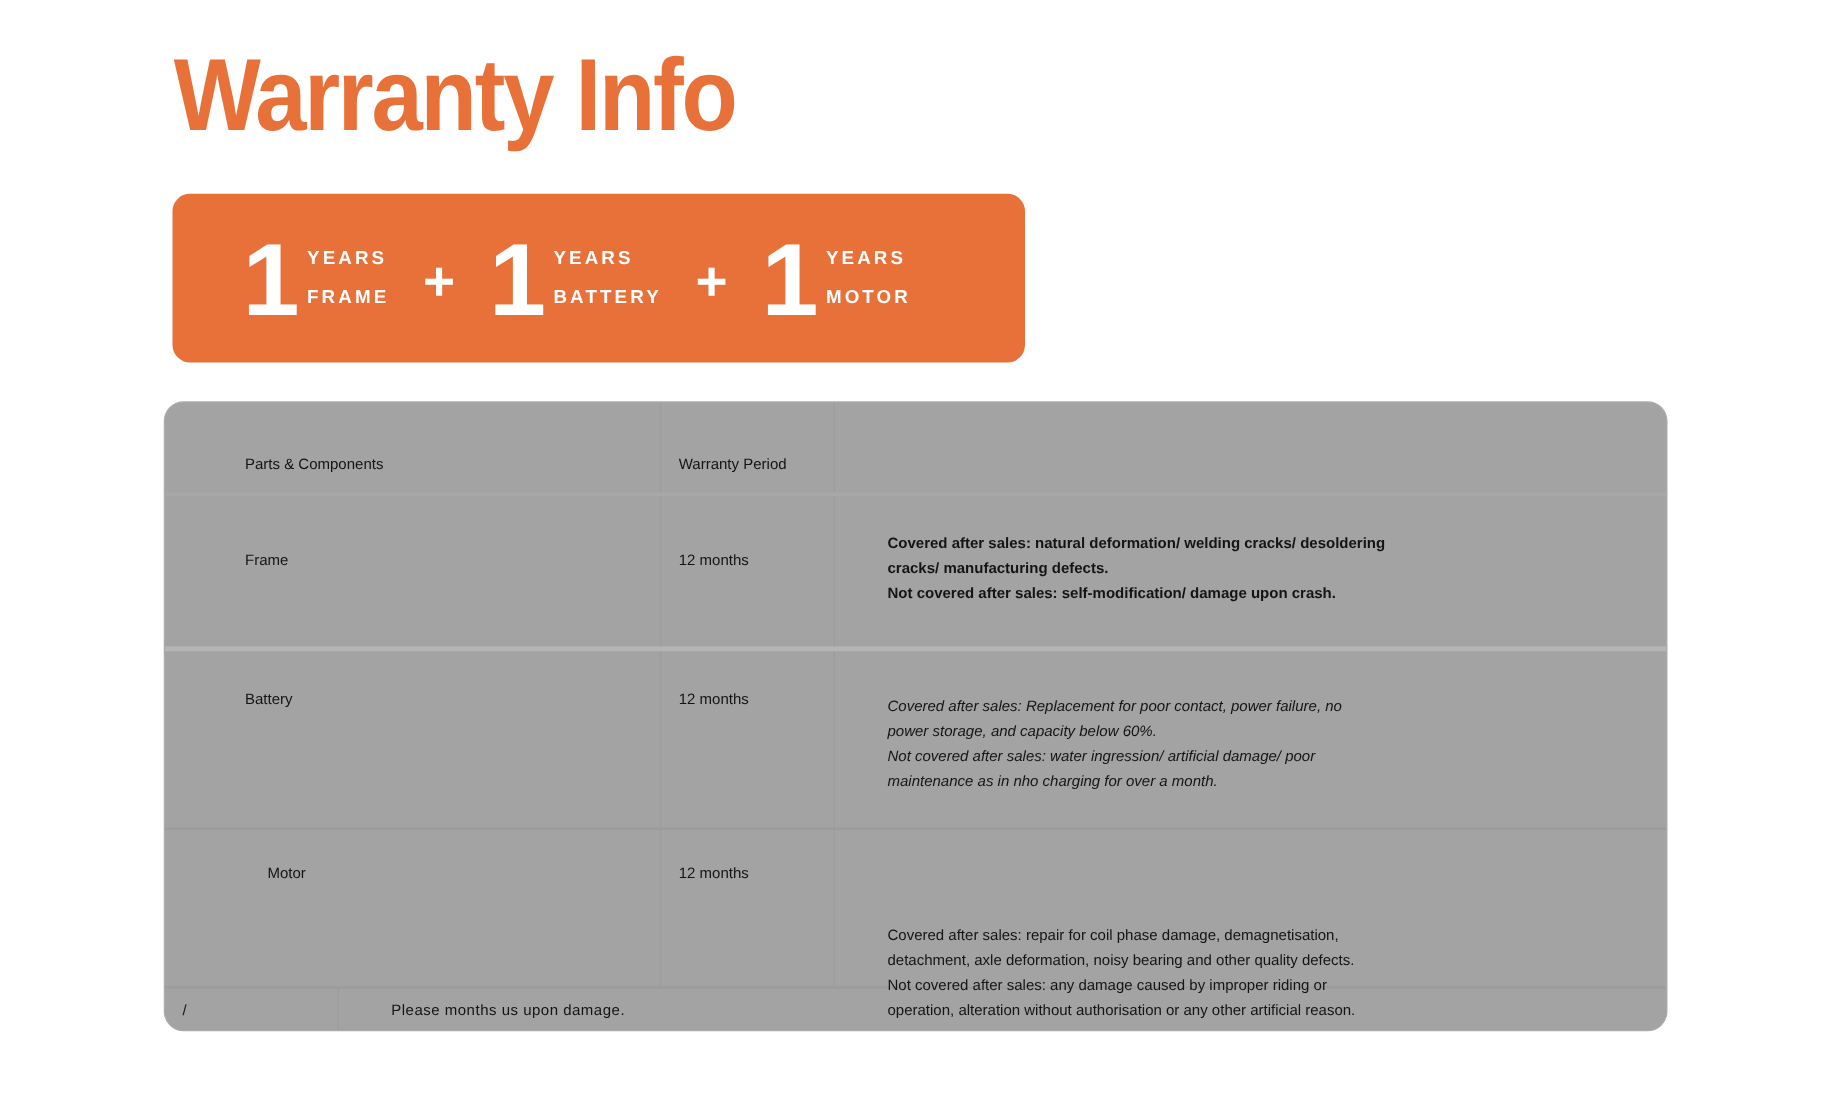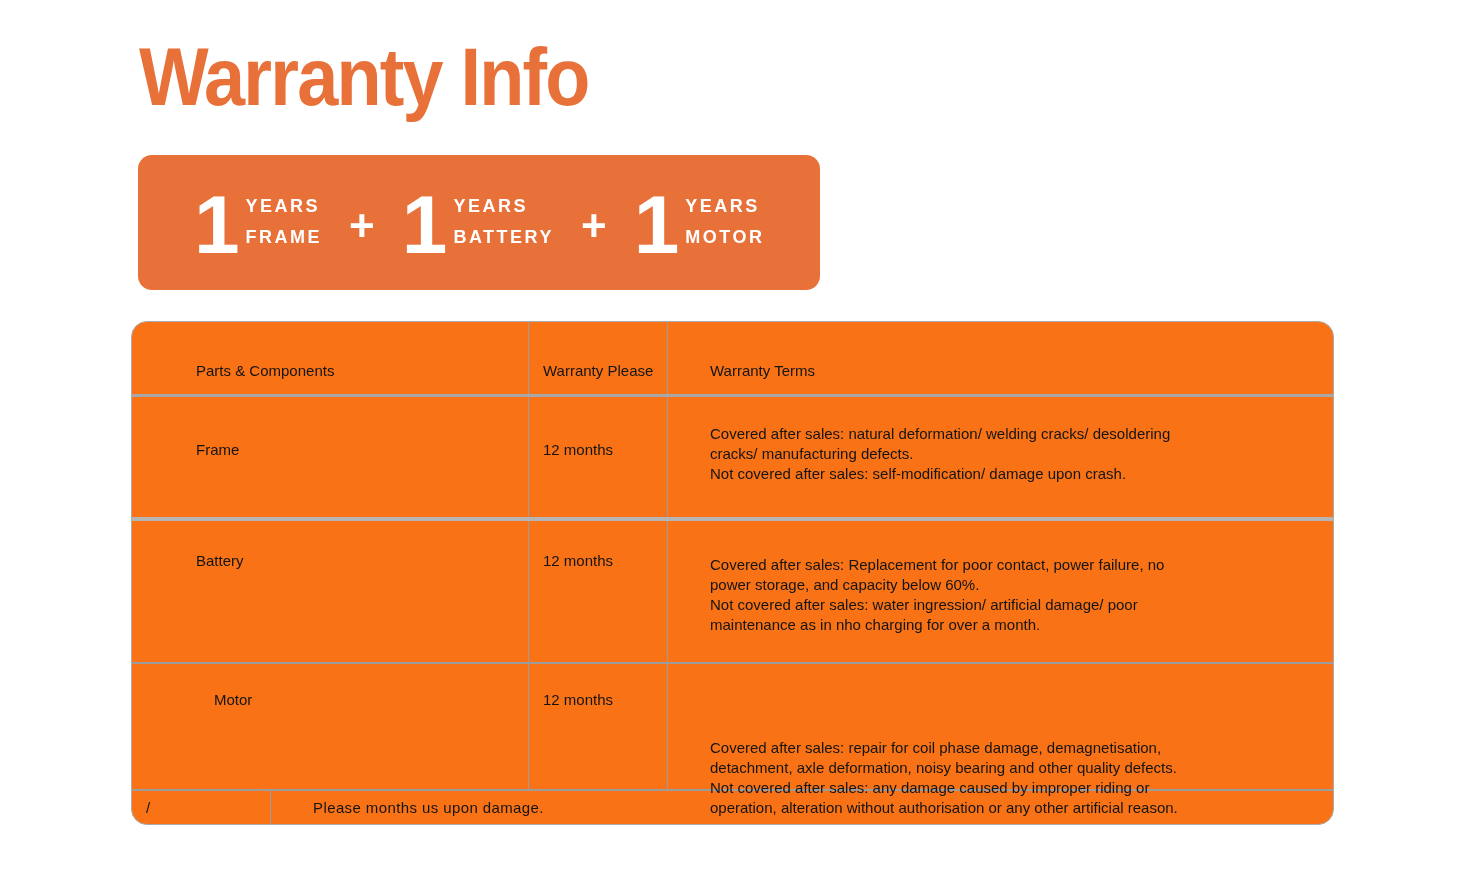--- a/index.html
+++ b/index.html
@@ -54,21 +54,21 @@
   .bnum {
     font-size: 82px;
     font-weight: bold;
     line-height: 0.82;
     letter-spacing: -3px;
     position: relative;
     top: 2px;
   }
   .blabels {
     margin-left: 9px;
-    font-size: 18px;
+    font-size: 15px;
     font-weight: bold;
     letter-spacing: 2.5px;
     line-height: 31px;
     white-space: nowrap;
   }
   .bplus {
     font-size: 44px;
     font-weight: bold;
     margin: 0 27px;
     position: relative;
@@ -77,39 +77,39 @@
 
   
   .wtable {
     position: absolute;
     left: 131px;
     top: 321px;
     width: 1203px;
     border: 1px solid var(--border-light);
     border-radius: 16px;
     overflow: hidden;
-    background: #f97316;
-    font-size: 15px;
+    background: #a3a3a3;
+    font-size: 12px;
   }
   .trow { display: flex; }
   .cell { height: 100%; }
   .c1 { width: 397px; border-right: 1px solid var(--border-mid); padding-left: 64px; }
   .c2 { width: 139px; border-right: 1px solid var(--border-mid); padding-left: 14px; }
   .c3 { flex: 1; padding-left: 42px; padding-right: 28px; white-space: pre-line; line-height: 20px; }
 
   .thead { height: 75px; border-bottom: 3px solid #a8a8a8; }
   .thead .cell { padding-top: 40px; line-height: 18px; }
 
   .r1 { height: 124px; border-bottom: 4px solid #b5b5b5; }
   .r1 .c1, .r1 .c2 { padding-top: 44px; }
-  .r1 .c3 { padding-top: 27px; }
+  .r1 .c3 { padding-top: 27px; font-weight: bold; }
 
   .r2 { height: 143px; border-bottom: 2px solid var(--border-mid); }
   .r2 .c1, .r2 .c2 { padding-top: 31px; }
-  .r2 .c3 { padding-top: 34px; }
+  .r2 .c3 { padding-top: 34px; font-style: italic; }
 
   .r3 { height: 127px; border-bottom: 2px solid var(--border-mid); }
   .r3 .c1 { padding-left: 82px; }
   .r3 .c1, .r3 .c2 { padding-top: 27px; }
   .r3 .c3 { padding-top: 28px; margin-top: 46px; }
 
   .r4 { height: 33px; }
   .r4 .cell { display: flex; align-items: center; }
   .r4 .c1 { padding-left: 62px; }
   .r4 .c3 { letter-spacing: 0.4px; white-space: nowrap; }
@@ -143,22 +143,21 @@
       <span class="blabels">
         <span>YEARS</span><br>
         <span>MOTOR</span>
       </span>
     </div>
   </div>
 
   <div class="wtable">
     <div class="trow thead">
       <div class="cell c1">Parts &amp; Components</div>
-      <div class="cell c2">Warranty Please</div>
-      <div class="cell c3">Warranty Terms</div>
+      <div class="cell c2">Warranty Period</div>
     </div>
 
     <div class="trow r1">
       <div class="cell c1">Frame</div>
       <div class="cell c2">12 months</div>
       <div class="cell c3">Covered after sales: natural deformation/ welding cracks/ desoldering
 cracks/ manufacturing defects.
 Not covered after sales: self-modification/ damage upon crash.</div>
     </div>
 

